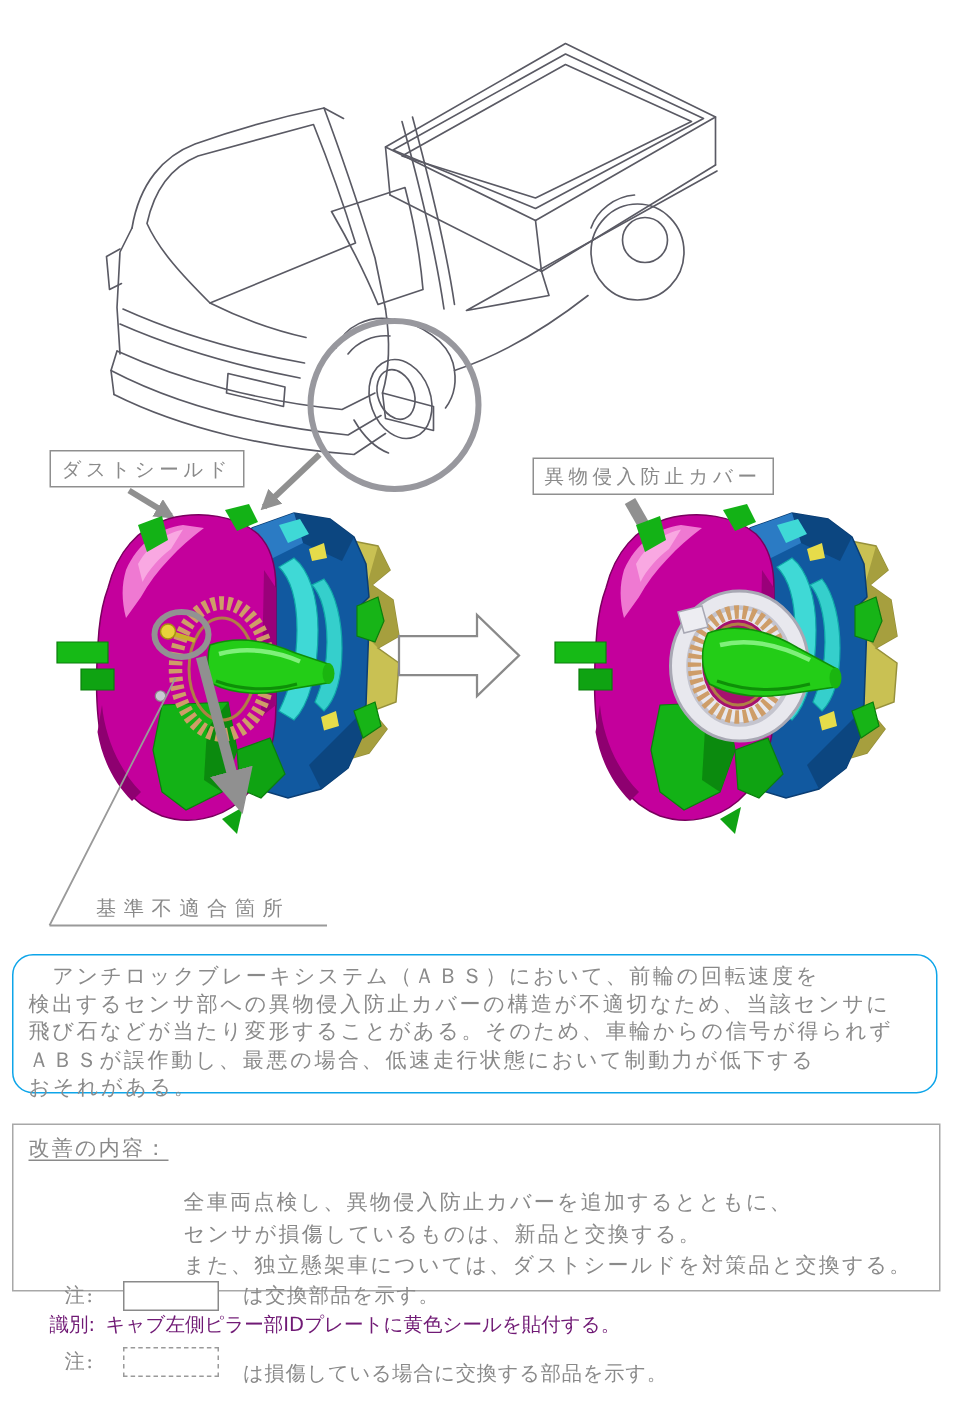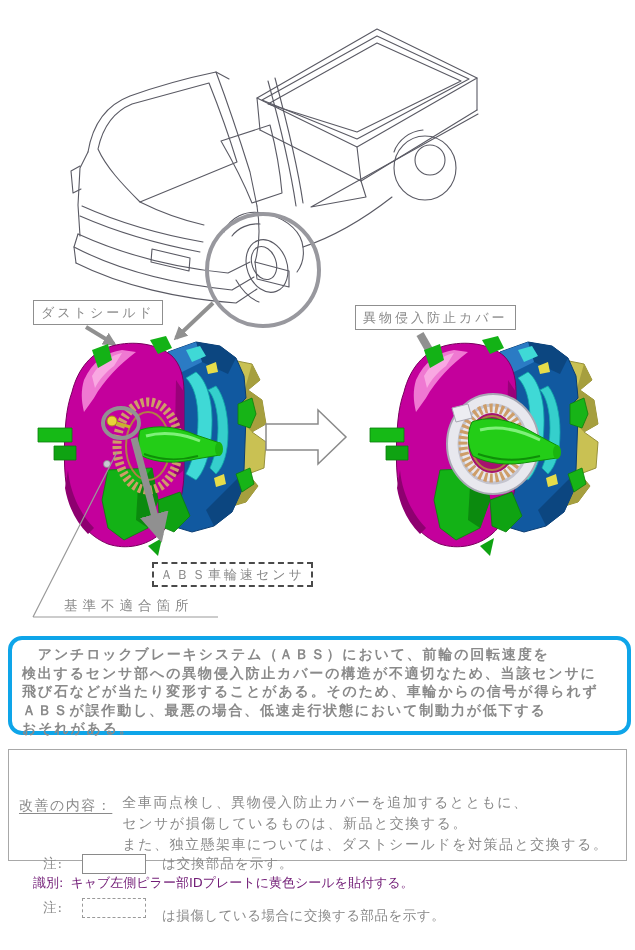--- a/index.html
+++ b/index.html
@@ -4,27 +4,27 @@
 <style>
   html,body{margin:0;padding:0;background:#fff;}
   .page{position:relative;width:635px;height:950px;background:#fff;overflow:hidden;
         font-family:"DejaVu Serif","Liberation Serif",serif;}
   .gfx{position:absolute;left:0;top:0;}
   .fig-label{position:absolute;border:1px solid #8f8f8f;background:#fff;color:#8a8a8a;
              font-size:13px;letter-spacing:3px;padding:3px 7px 2px 7px;white-space:nowrap;}
   .fig-label.dashed{border:2px dashed #4a4a4a;padding:2px 6px 1px 6px;}
   .plain-label{position:absolute;color:#8a8a8a;font-size:13.5px;letter-spacing:5px;white-space:nowrap;text-align:right;}
   .problem-box{position:absolute;left:8px;top:636px;width:595px;height:80px;
-               border:4px solid #0ea5e9;border-radius:14px;padding:5px 10px 6px 10px;
+               border:1px solid #0ea5e9;border-radius:14px;padding:5px 10px 6px 10px;
                color:#8a8a8a;font-size:14px;line-height:18.6px;letter-spacing:1.8px;
-               white-space:pre-line;font-weight:bold;}
+               white-space:pre-line;}
   .improve-box{position:absolute;left:8px;top:749px;width:597px;
                border:1px solid #a8a8a8;padding:6px 10px 5px 10px;
                color:#8a8a8a;font-size:14px;line-height:21px;letter-spacing:1.5px;
-               display:flex;align-items:center;}
+               display:flex;align-items:flex-start;}
   .improve-label{flex:0 0 auto;text-decoration:underline;text-underline-offset:3px;white-space:nowrap;margin-right:10px;}
   .improve-text{white-space:pre-line;margin-top:36px;}
   .ident-row{position:absolute;left:33px;top:829px;color:#701a75;font-size:13px;
              font-family:"DejaVu Sans","Liberation Sans",sans-serif;white-space:nowrap;margin-top:45px;}
   .ident-row .lbl{margin-right:7px;}
   .note-row{position:absolute;display:flex;align-items:center;color:#8a8a8a;font-size:13.5px;}
   .note-row .lbl{width:24px;letter-spacing:1px;}
   .legend-box{width:62px;height:18px;margin-left:15px;background:#fff;}
   .legend-box.solid{border:1px solid #8a8a8a;}
   .legend-box.dashed{border:1px dashed #9a9a9a;}
@@ -172,21 +172,20 @@
       <path d="M480,430 C500,425 520,430 540,440" stroke="#7ff07a" stroke-width="3" fill="none"></path>
       <path d="M478,454 C498,461 520,461 540,456" stroke="#0e8f08" stroke-width="2" fill="none"></path>
       <ellipse cx="557" cy="452" rx="4" ry="7" fill="#1ab50f"></ellipse>
     </g>
   </svg>
 
   <div class="fig-label" style="left:355px;top:305px;">異物侵入防止カバー</div>
 
   <div class="fig-label" style="left:33px;top:300px;">ダストシールド</div>
 
-  <div class="fig-label dashed" style="left:152px;top:562px;">ＡＢＳ車輪速センサ</div>
 
   <div class="plain-label" style="left:64px;top:597px;">基準不適合箇所</div>
 
   <div class="problem-box">　アンチロックブレーキシステム（ＡＢＳ）において、前輪の回転速度を
 検出するセンサ部への異物侵入防止カバーの構造が不適切なため、当該センサに
 飛び石などが当たり変形することがある。そのため、車輪からの信号が得られず
 ＡＢＳが誤作動し、最悪の場合、低速走行状態において制動力が低下する
 おそれがある。</div>
 
   <div class="improve-box">

